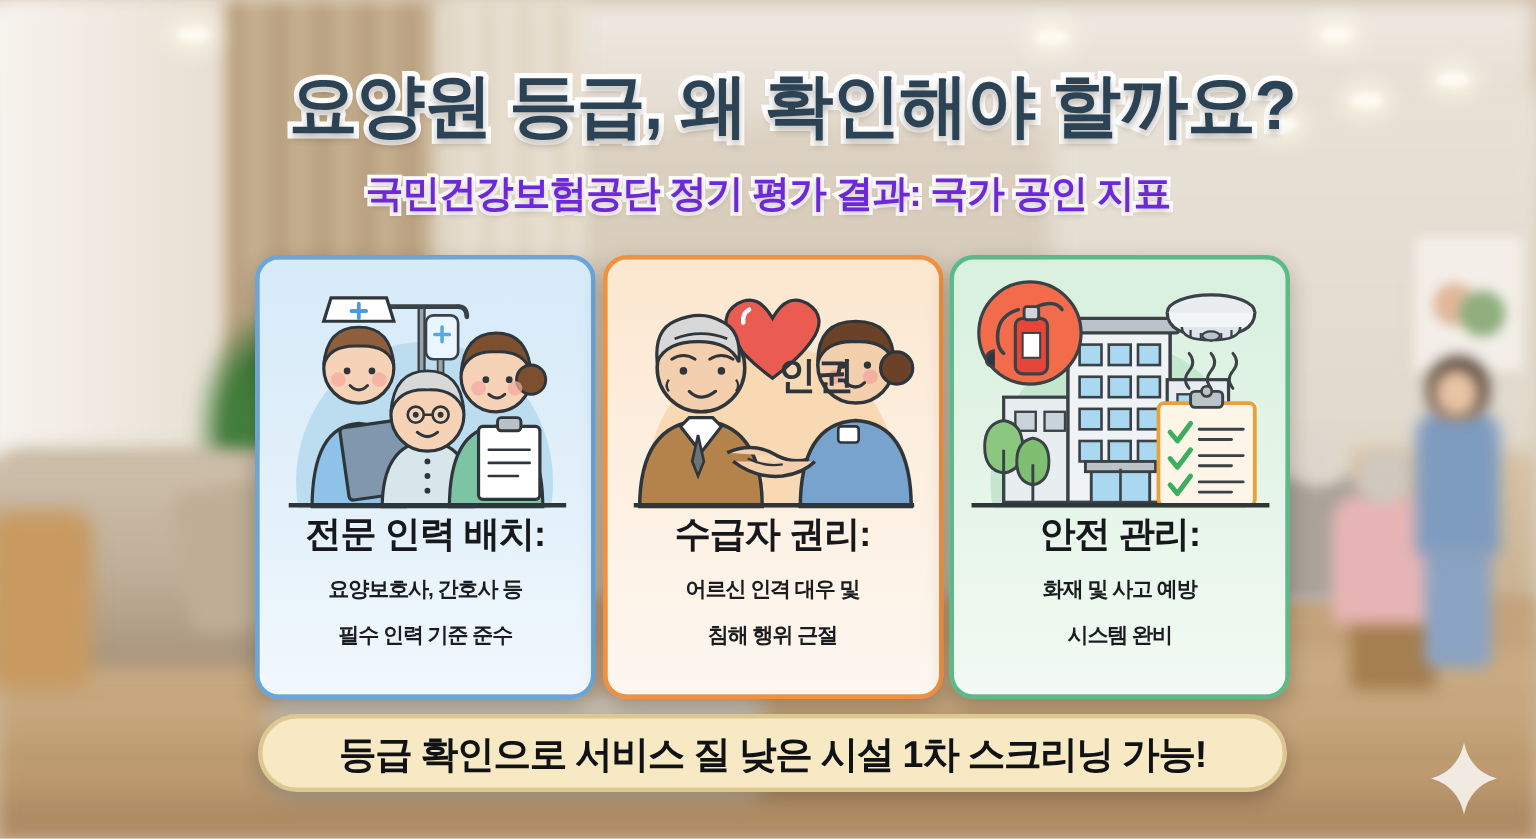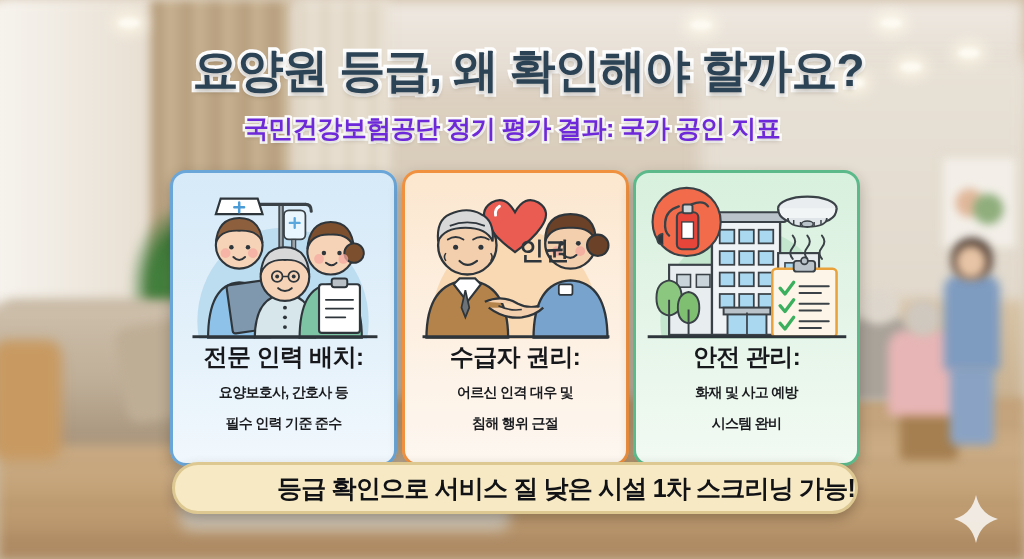--- a/index.html
+++ b/index.html
@@ -179,26 +179,26 @@
   .card-head {
     font-size: 24px; font-weight: 700; color: #17181c;
     letter-spacing: -0.6px; line-height: 1.18; margin-bottom: 3px;
   }
   .card-body {
     font-size: 14px; font-weight: 600; color: #1b1c20;
     letter-spacing: -0.7px; line-height: 1.35; margin-top: 12px;
   }
 
   .banner {
-    position: absolute; left: 172px; top: 462px;
+    position: absolute; left: 172px; top: 476px;
     width: 686px; height: 52px;
     background: #f6e9c4;
     border: 3px solid #ddc892;
     border-radius: 26px;
-    display: flex; align-items: center; justify-content: flex-end;
+    display: flex; align-items: center; justify-content: center;
     box-shadow: 0 5px 12px rgba(40,30,20,0.3);
   }
   .banner-text {
     font-size: 25px; font-weight: 700; color: #111215;
     letter-spacing: -0.8px;
   }
 
   .sparkle { position: absolute; right: 24px; bottom: 14px; width: 48px; height: 52px; }
 </style>
 </head>

